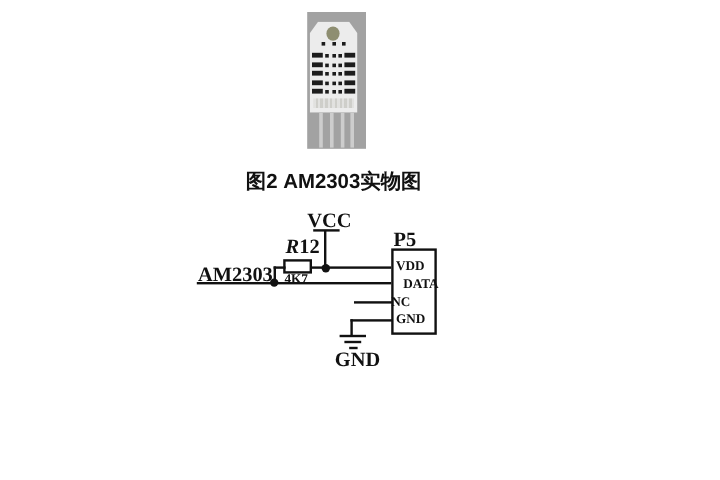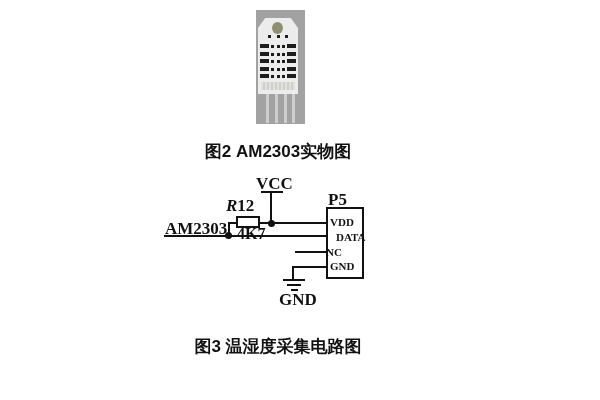--- a/index.html
+++ b/index.html
@@ -83,25 +83,25 @@
     <div class="pin" style="left:36px;"></div>
   </div>
 
   <div class="caption" style="left:168px;top:140px;width:220px;">图2 AM2303实物图</div>
 
   <div class="lbl" style="left:256px;top:177px;width:32px;text-align:center;">VCC</div>
   <div class="wire" style="left:261px;top:191px;width:22px;height:2px;"></div>
   <div class="wire" style="left:270px;top:192px;width:2px;height:31px;"></div>
   <div class="jdot" style="left:268px;top:220px;"></div>
 
-  <div class="lbl" style="left:226px;top:199px;"><i>R</i><span>12</span></div>
+  <div class="lbl" style="left:238px;top:199px;"><i>R</i><span>12</span></div>
   <div id="resistor"></div>
   <div class="wire" style="left:228px;top:222px;width:10px;height:2px;"></div>
   <div class="wire" style="left:259px;top:222px;width:68px;height:2px;"></div>
-  <div class="lbl" style="left:237px;top:227px;font-size:16px;">4K7</div>
+  <div class="lbl" style="left:237px;top:227px;font-size:11px;">4K7</div>
 
   <div class="lbl" style="left:165px;top:222px;">AM2303</div>
   <div class="wire" style="left:164px;top:235px;width:163px;height:2px;"></div>
   <div class="wire" style="left:228px;top:222px;width:2px;height:15px;"></div>
   <div class="jdot" style="left:225px;top:232px;"></div>
 
   <div class="lbl" style="left:328px;top:193px;">P5</div>
   <div id="p5-box"></div>
   <div class="pinlbl" style="left:330px;top:215px;">VDD</div>
   <div class="pinlbl" style="left:336px;top:230px;">DATA</div>
@@ -111,15 +111,14 @@
   <div class="wire" style="left:295px;top:251px;width:32px;height:2px;"></div>
 
   <div class="wire" style="left:292px;top:266px;width:35px;height:2px;"></div>
   <div class="wire" style="left:292px;top:266px;width:2px;height:14px;"></div>
   <div class="wire" style="left:283px;top:279px;width:22px;height:2px;"></div>
   <div class="wire" style="left:287px;top:284px;width:14px;height:2px;"></div>
   <div class="wire" style="left:291px;top:289px;width:7px;height:2px;"></div>
   <div class="lbl" style="left:279px;top:293px;">GND</div>
 
 
-  <div class="caption" style="left:168px;top:335px;width:220px;">图3 温湿度采集电路图</div>
 
 </div>
 
 </body></html>

